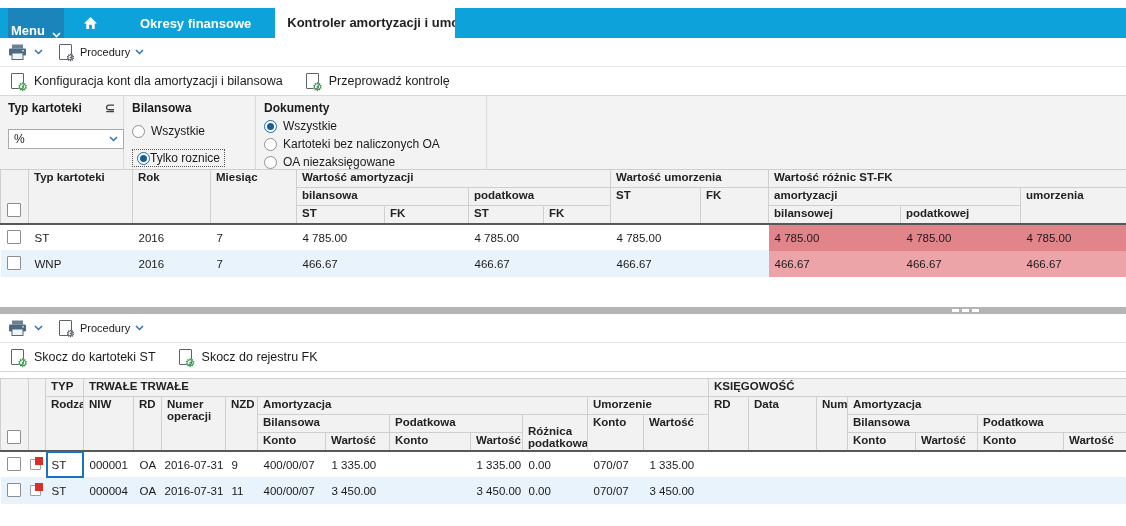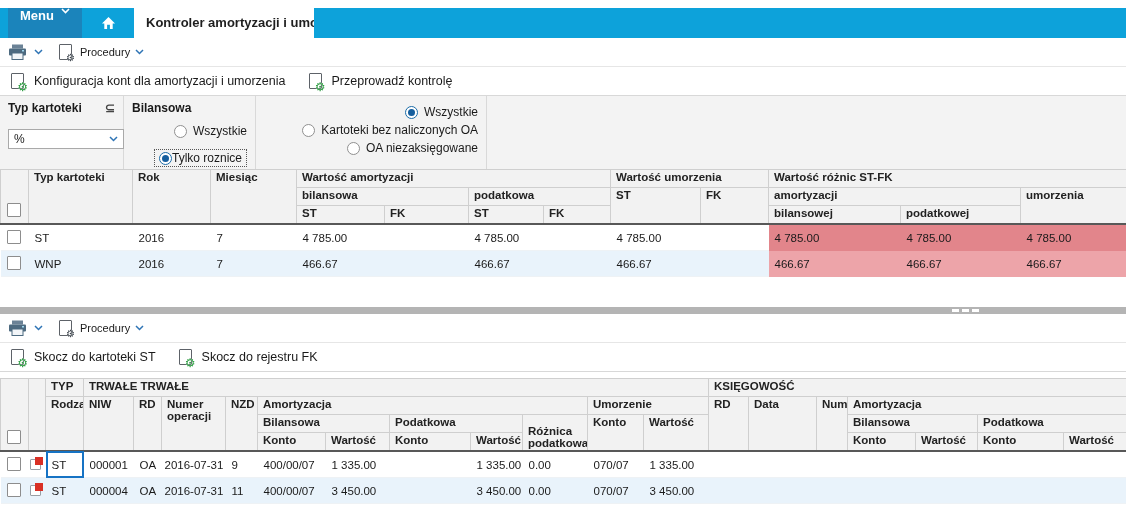--- a/index.html
+++ b/index.html
@@ -1,21 +1,21 @@
 <!DOCTYPE html>
 <html style="--topbar-blue: #0da2da; --menu-blue: #1b84bb; --accent-blue: #2e74b5; --diff-red-1: #e2858b; --diff-red-2: #eda4a9; --alt-row: #e9f3fb; --green-gear: #2f9e44; --flag-red: #d93025; --focus-cell: #1673c4;"><head>
 <meta charset="utf-8">
 <style>
   html,body{margin:0;padding:0;background:#fff;}
   body{width:1126px;height:526px;overflow:hidden;font-family:"Liberation Sans",sans-serif;color:#1a1a1a;}
 
   
   .topbar-wrap{padding-top:8px;background:#fff;}
   .topbar{height:30px;background:var(--topbar-blue,#0da2da);display:flex;align-items:stretch;}
-  .menu-btn{margin-left:8px;width:74px;background:var(--menu-blue,#1b84bb);color:#fff;font-weight:bold;font-size:13px;display:flex;align-items:flex-start;justify-content:center;gap:7px;cursor:pointer;}
+  .menu-btn{margin-left:8px;width:56px;background:var(--menu-blue,#1b84bb);color:#fff;font-weight:bold;font-size:13px;display:flex;align-items:flex-end;justify-content:center;gap:7px;cursor:pointer;}
   .home-btn{width:52px;display:flex;align-items:center;justify-content:center;cursor:pointer;}
   .tab{color:#fff;font-size:13px;font-weight:bold;display:flex;align-items:center;padding:0 24px;cursor:pointer;white-space:nowrap;}
   .tab.active{background:#fff;color:#1f1f1f;width:168px;padding:0 0 0 12px;overflow:hidden;display:block;line-height:30px;}
 
   
   .toolbar{height:24px;display:flex;align-items:center;gap:7px;padding:2px 8px;border-bottom:1px solid #e6e6e6;}
   .tb-group{display:flex;align-items:center;gap:5px;cursor:pointer;}
   .proc-label{font-size:11px;color:#1a1a1a;}
   .actions-row{height:28px;display:flex;align-items:center;gap:14px;padding:0 6px;border-bottom:1px solid #d8d8d8;background:#fff;}
   .action-btn{display:flex;align-items:center;gap:7px;font-size:12.5px;cursor:pointer;padding:2px 4px;}
@@ -29,21 +29,21 @@
   
   .filters{height:73px;background:#f3f3f3;display:flex;font-size:12px;}
   .fgroup{border-right:1px solid #d9d9d9;padding:5px 8px 0 8px;box-sizing:border-box;}
   .fg-typ{width:124px;}
   .fg-wart{width:132px;}
   .fg-dok{width:231px;}
   .fg-fill{flex:1;border-right:none;}
   .fg-title{font-weight:bold;display:flex;justify-content:space-between;align-items:center;}
   .op-sym{color:#444;font-size:12px;}
   .combo{margin-top:14px;width:116px;height:20px;background:#fff;border:1px solid #a9a9a9;display:flex;align-items:center;justify-content:space-between;padding:0 5px;box-sizing:border-box;cursor:pointer;}
-  .radio-row{display:flex;align-items:center;gap:6px;margin-top:9px;cursor:pointer;justify-content:flex-end;}
+  .radio-row{display:flex;align-items:center;gap:6px;margin-top:9px;cursor:pointer;}
   .fg-dok .radio-row{margin-top:4px;}
   .radio{width:13px;height:13px;border-radius:50%;border:1px solid #909090;background:#fff;box-sizing:border-box;position:relative;flex:0 0 auto;}
   .radio.sel{border-color:#1b6ca8;}
   .radio.sel::after{content:"";position:absolute;left:2px;top:2px;width:7px;height:7px;border-radius:50%;background:#155e9e;}
   .focus-dotted{border:1px dotted #555;padding:1px 4px;display:flex;align-items:center;gap:0;}
 
   
   table{border-collapse:collapse;table-layout:fixed;width:1126px;font-size:11.5px;}
   th{background:#f2f2f2;border:1px solid #cfcfcf;font-weight:bold;text-align:left;vertical-align:top;padding:1px 5px;height:15px;overflow:hidden;color:#222;}
   th.clip{white-space:nowrap;}
@@ -78,20 +78,23 @@
       <span>Menu</span>
       <svg width="9" height="6" viewBox="0 0 9 6">
           <polyline points="1,1 4.5,4.5 8,1" fill="none" stroke="#ffffff" stroke-width="1.6"></polyline>
         </svg>
     </div>
     <div class="home-btn">
       <svg width="15" height="14" viewBox="0 0 16 15">
           <path d="M8 1 L15 8 H12.5 V14 H9.5 V9.5 H6.5 V14 H3.5 V8 H1 Z" fill="#ffffff"></path>
         </svg>
     </div>
+    <div class="tab">
+      <span>Okresy finansowe</span>
+    </div>
     <div class="tab active">
       <span>Kontroler amortyzacji i umorzenia</span>
     </div>
   </div>
 </div>
 
 <div>
   <div class="toolbar">
     <span class="tb-group">
       <svg width="19" height="16" viewBox="0 0 19 16">
@@ -117,21 +120,21 @@
         </svg>
     </span>
   </div>
 
   <div class="actions-row">
     <div class="action-btn">
       <span class="gicon">
           <span class="pg"></span>
           <span class="gear">⚙</span>
         </span>
-      <span>Konfiguracja kont dla amortyzacji i umorzenia</span>
+      <span>Konfiguracja kont dla amortyzacji i bilansowa</span>
     </div>
     <div class="action-btn">
       <span class="gicon">
           <span class="pg"></span>
           <span class="gear">⚙</span>
         </span>
       <span>Przeprowadź kontrolę</span>
     </div>
   </div>
 
@@ -157,20 +160,23 @@
         <span>Wszystkie</span>
       </div>
       <div class="radio-row" style="margin-top:11px;">
         <span class="focus-dotted">
           <span class="radio sel"></span>
           <span>Tylko roznice</span>
         </span>
       </div>
     </div>
     <div class="fgroup fg-dok">
+      <div class="fg-title">
+          <span>Dokumenty</span>
+        </div>
       <div class="radio-row">
         <span class="radio sel"></span>
         <span>Wszystkie</span>
       </div>
       <div class="radio-row">
         <span class="radio"></span>
         <span>Kartoteki bez naliczonych OA</span>
       </div>
       <div class="radio-row">
         <span class="radio"></span>

